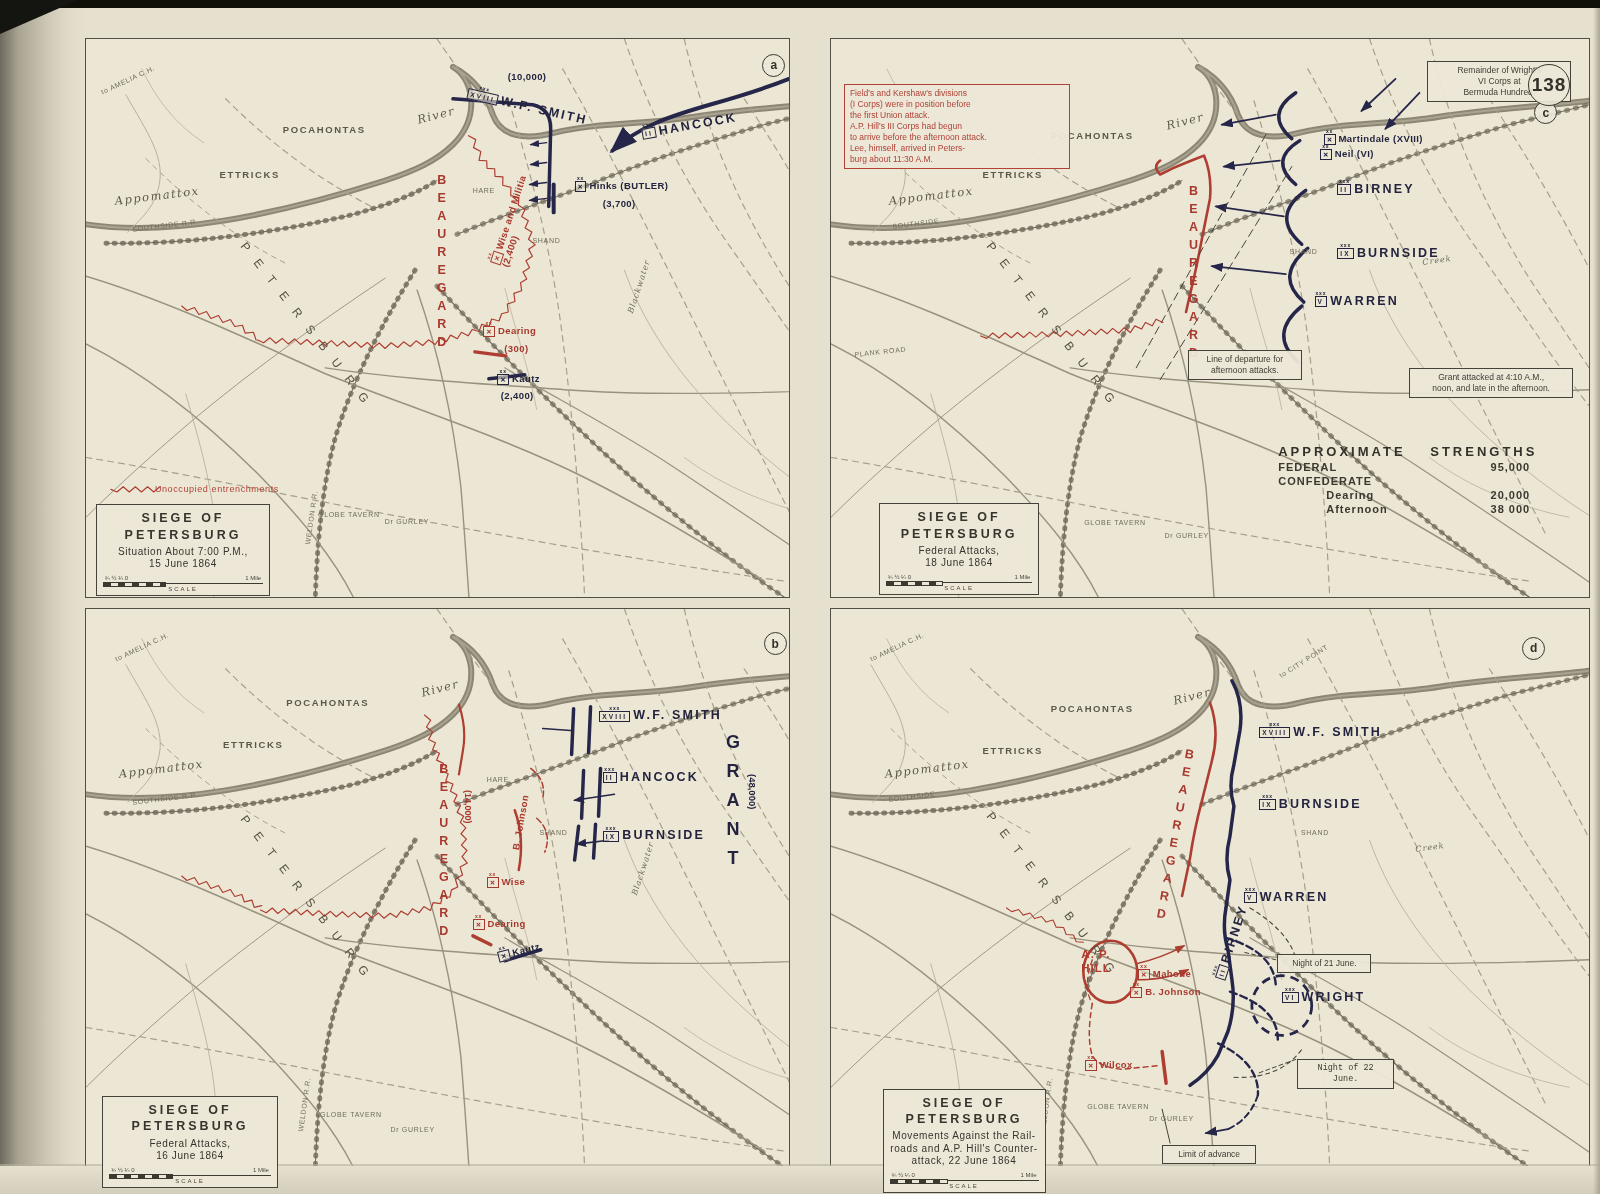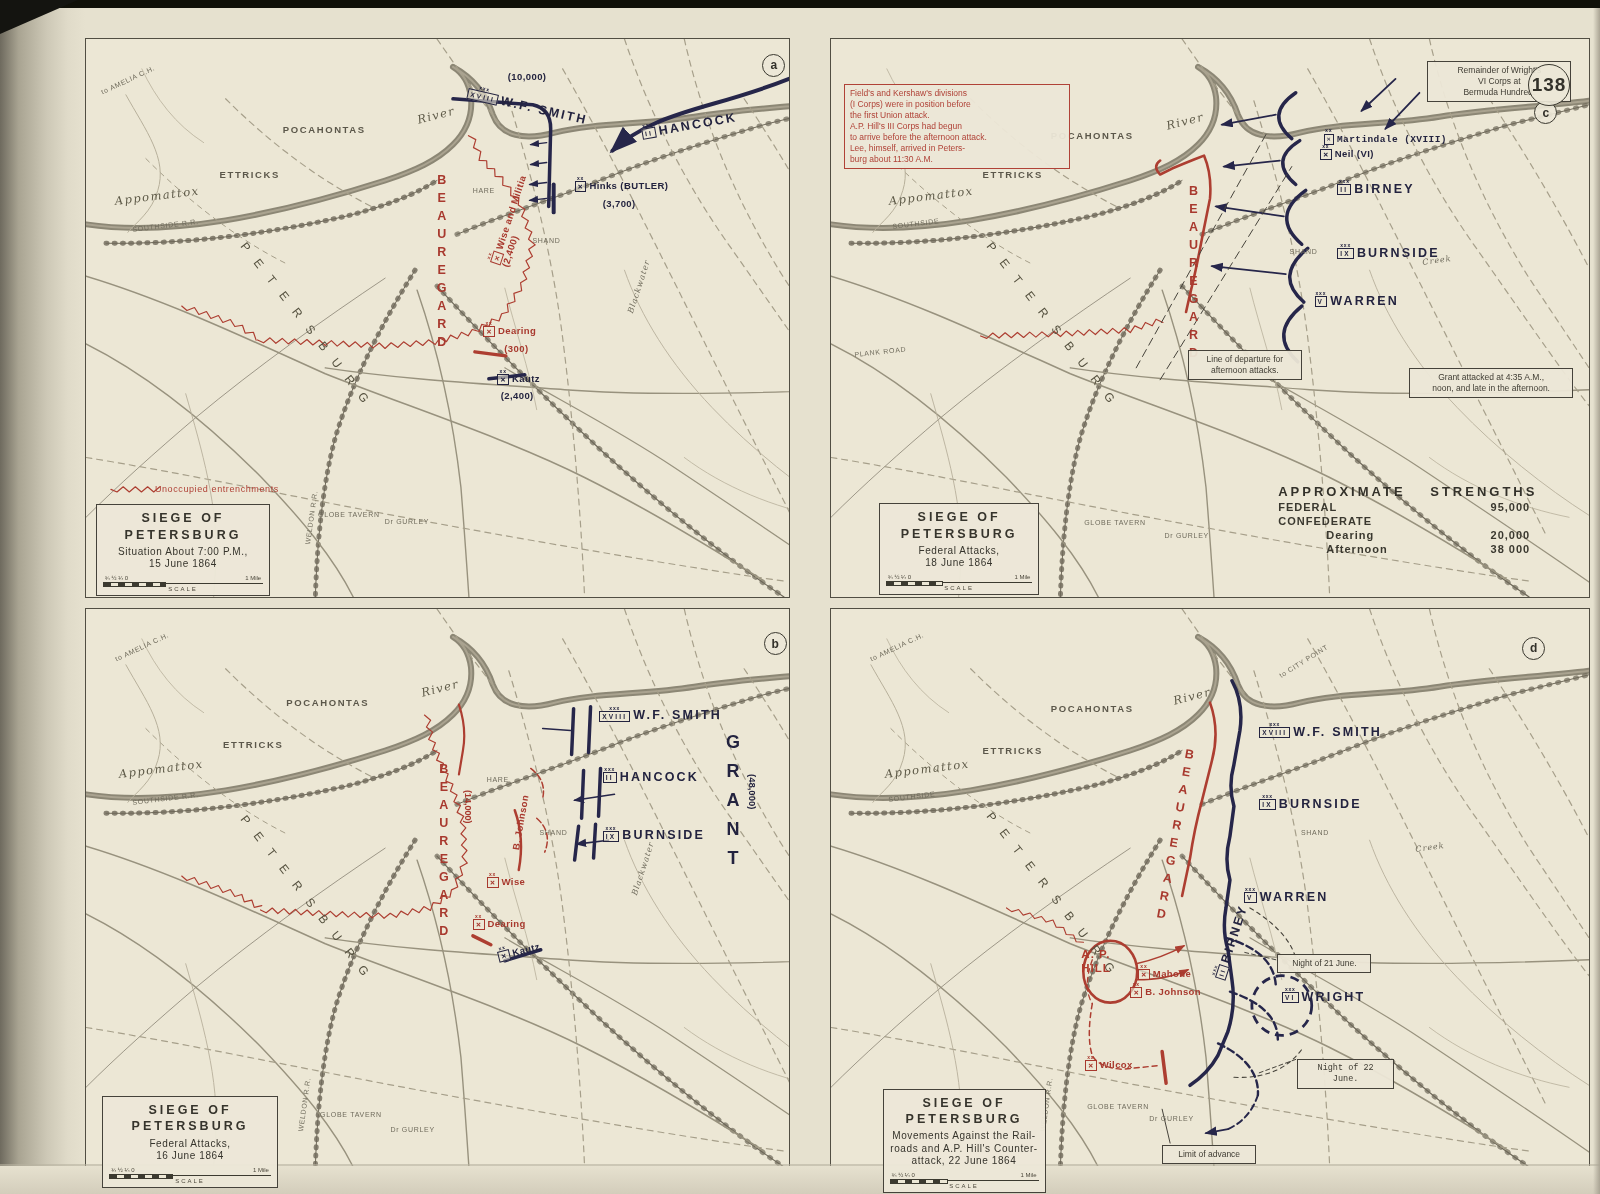--- a/index.html
+++ b/index.html
@@ -377,21 +377,21 @@
             <path d="M330,342 L462,128" fill="none" stroke="#45423a" stroke-width="1" stroke-dasharray="8 5" stroke-linecap="round" stroke-linejoin="round"></path>
           </svg>
           <div class="lab place" style="left: 29%; top: 16.5%;"><span>POCAHONTAS</span></div>
           <div class="lab river" style="left: 44%; top: 14.5%; transform: rotate(-14deg);"><span>River</span></div>
           <div class="lab place" style="left: 20%; top: 23.5%;"><span>ETTRICKS</span></div>
           <div class="lab river" style="left: 7.5%; top: 28%; transform: rotate(-7deg);"><span>Appomattox</span></div>
           <div class="lab tiny" style="left: 8%; top: 33%; transform: rotate(-7deg);"><span>SOUTHSIDE</span></div>
           <div class="lab city" style="left: 21.5%; top: 36%; transform: rotate(52deg);"><span>PETERSBURG</span></div>
           <div class="lab confv" style="left: 46.8%; top: 26%;"><span>BEAUREGARD</span></div>
           <div class="lab usm" style="left: 64.5%; top: 12.5%; margin-top: 40px;"><span class="unit">✕<span class="ech">xx</span></span><span>Neil (VI)</span></div>
-          <div class="lab usm" style="left: 65%; top: 17%; font-family: Liberation Mono, monospace;"><span class="unit">✕<span class="ech">xx</span></span><span>Martindale (XVIII)</span></div>
+          <div class="lab usm" style="left: 65%; top: 17%;"><span class="unit">✕<span class="ech">xx</span></span><span>Martindale (XVIII)</span></div>
           <div class="lab union" style="left: 66.8%; top: 25.8%;"><span class="unit">II<span class="ech">xxx</span></span><span>BIRNEY</span></div>
           <div class="lab union" style="left: 66.8%; top: 37.2%;"><span class="unit">IX<span class="ech">xxx</span></span><span>BURNSIDE</span></div>
           <div class="lab union" style="left: 63.8%; top: 45.8%;"><span class="unit">V<span class="ech">xxx</span></span><span>WARREN</span></div>
           <div class="lab tiny" style="left: 60.5%; top: 37.5%;"><span>SHAND</span></div>
           <div class="lab riversm" style="left: 78%; top: 39.5%; transform: rotate(-8deg);"><span>Creek</span></div>
           <div class="lab tiny" style="left: 3%; top: 56%; transform: rotate(-6deg);"><span>PLANK ROAD</span></div>
           <div class="lab tiny" style="left: 33.4%; top: 86%;"><span>GLOBE TAVERN</span></div>
           <div class="lab tiny" style="left: 44%; top: 88.3%;"><span>Dr GURLEY</span></div>
           <div class="mapbox red" style="left: 1.7%; top: 8%; width: 28.2%;">
             <div>Field's and Kershaw's divisions</div>
@@ -405,24 +405,24 @@
           <div class="mapbox center" style="left: 73.4%; top: 3.9%; width: 17.4%; margin-left: 40px;">
             <div>Remainder of Wright's</div>
             <div>VI Corps at</div>
             <div>Bermuda Hundred.</div>
           </div>
           <div class="mapbox center" style="left: 47.1%; top: 55.7%; width: 13.4%;">
             <div>Line of departure for</div>
             <div>afternoon attacks.</div>
           </div>
           <div class="mapbox center" style="left: 76.3%; top: 59%; width: 20%;">
-            <div>Grant attacked at 4:35 A.M.,</div>
+            <div>Grant attacked at 4:10 A.M.,</div>
             <div>noon, and late in the afternoon.</div>
           </div>
-          <div class="strengths" style="left: 59%; top: 72.5%; margin-top: 40px;">
+          <div class="strengths" style="left: 59%; top: 72.5%;">
             <div class="str-title">APPROXIMATE STRENGTHS</div>
             <div class="str-row">
               <span>FEDERAL</span>
               <span>95,000</span>
             </div>
             <div class="str-row">
               <span>CONFEDERATE</span>
               <span></span>
             </div>
             <div class="str-row ind">

